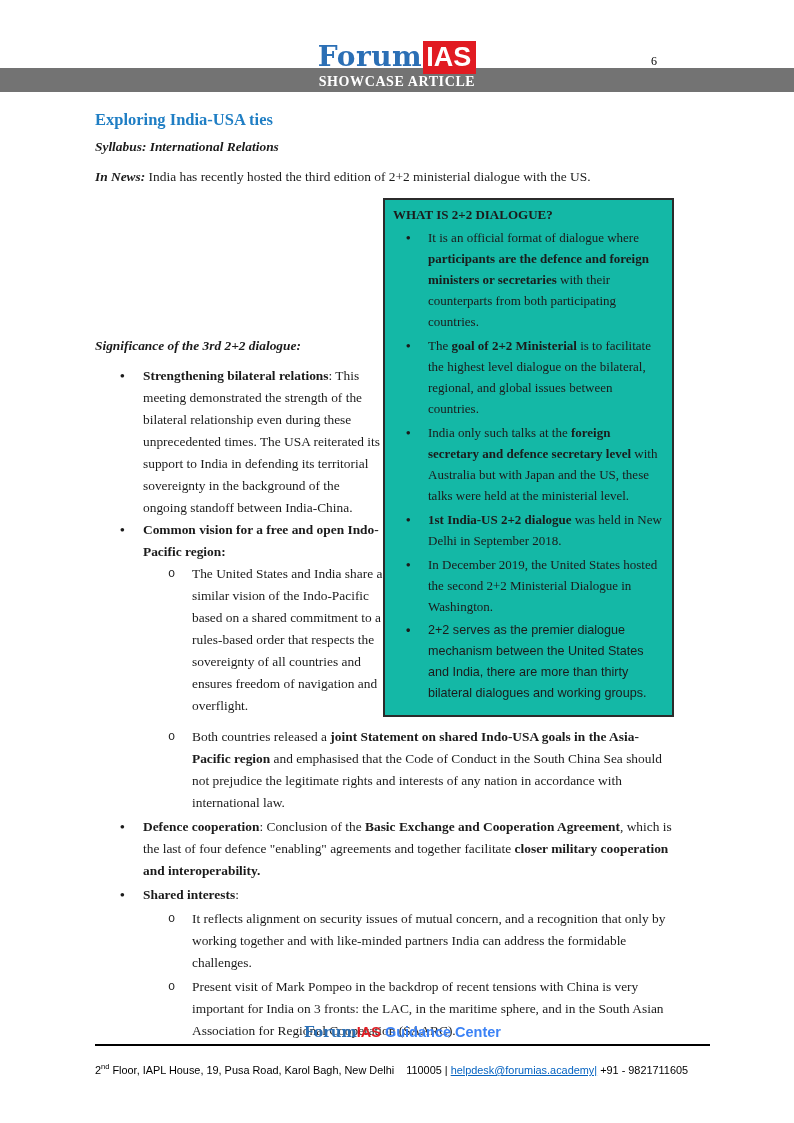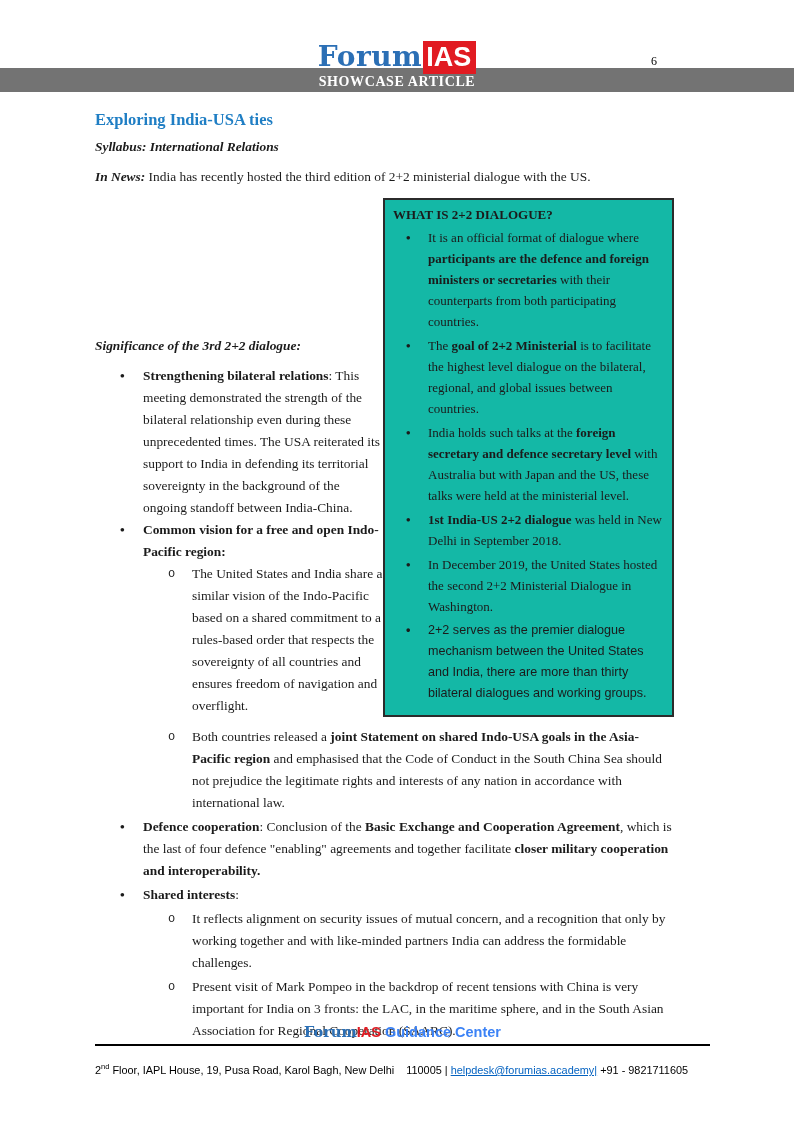--- a/index.html
+++ b/index.html
@@ -125,21 +125,21 @@
       <aside class="info-box">
         <div class="box-title">WHAT IS 2+2 DIALOGUE?</div>
 
         <div class="box-bullet">
           <span class="marker">•</span><span>It is an official format of dialogue where </span><span class="b">participants are the defence and foreign ministers or secretaries</span><span> with their counterparts from both participating countries.</span>
         </div>
         <div class="box-bullet">
           <span class="marker">•</span><span>The </span><span class="b">goal of 2+2 Ministerial</span><span> is to facilitate the highest level dialogue on the bilateral, regional, and global issues between countries.</span>
         </div>
         <div class="box-bullet">
-          <span class="marker">•</span><span>India holds such talks at the </span><span class="b">foreign secretary and defence secretary level</span><span> with Australia but with Japan and the US, these talks were held at the ministerial level.</span>
+          <span class="marker">•</span><span>India only such talks at the </span><span class="b">foreign secretary and defence secretary level</span><span> with Australia but with Japan and the US, these talks were held at the ministerial level.</span>
         </div>
         <div class="box-bullet">
           <span class="marker">•</span><span></span><span class="b">1st India-US 2+2 dialogue</span><span> was held in New Delhi in September 2018.</span>
         </div>
         <div class="box-bullet">
           <span class="marker">•</span><span>In December 2019, the United States hosted the second 2+2 Ministerial Dialogue in Washington.</span><span class="b"></span><span></span>
         </div>
         <div class="box-bullet sans">
           <span class="marker">•</span><span>2+2 serves as the premier dialogue mechanism between the United States and India, there are more than thirty bilateral dialogues and working groups.</span><span class="b"></span><span></span>
         </div>

